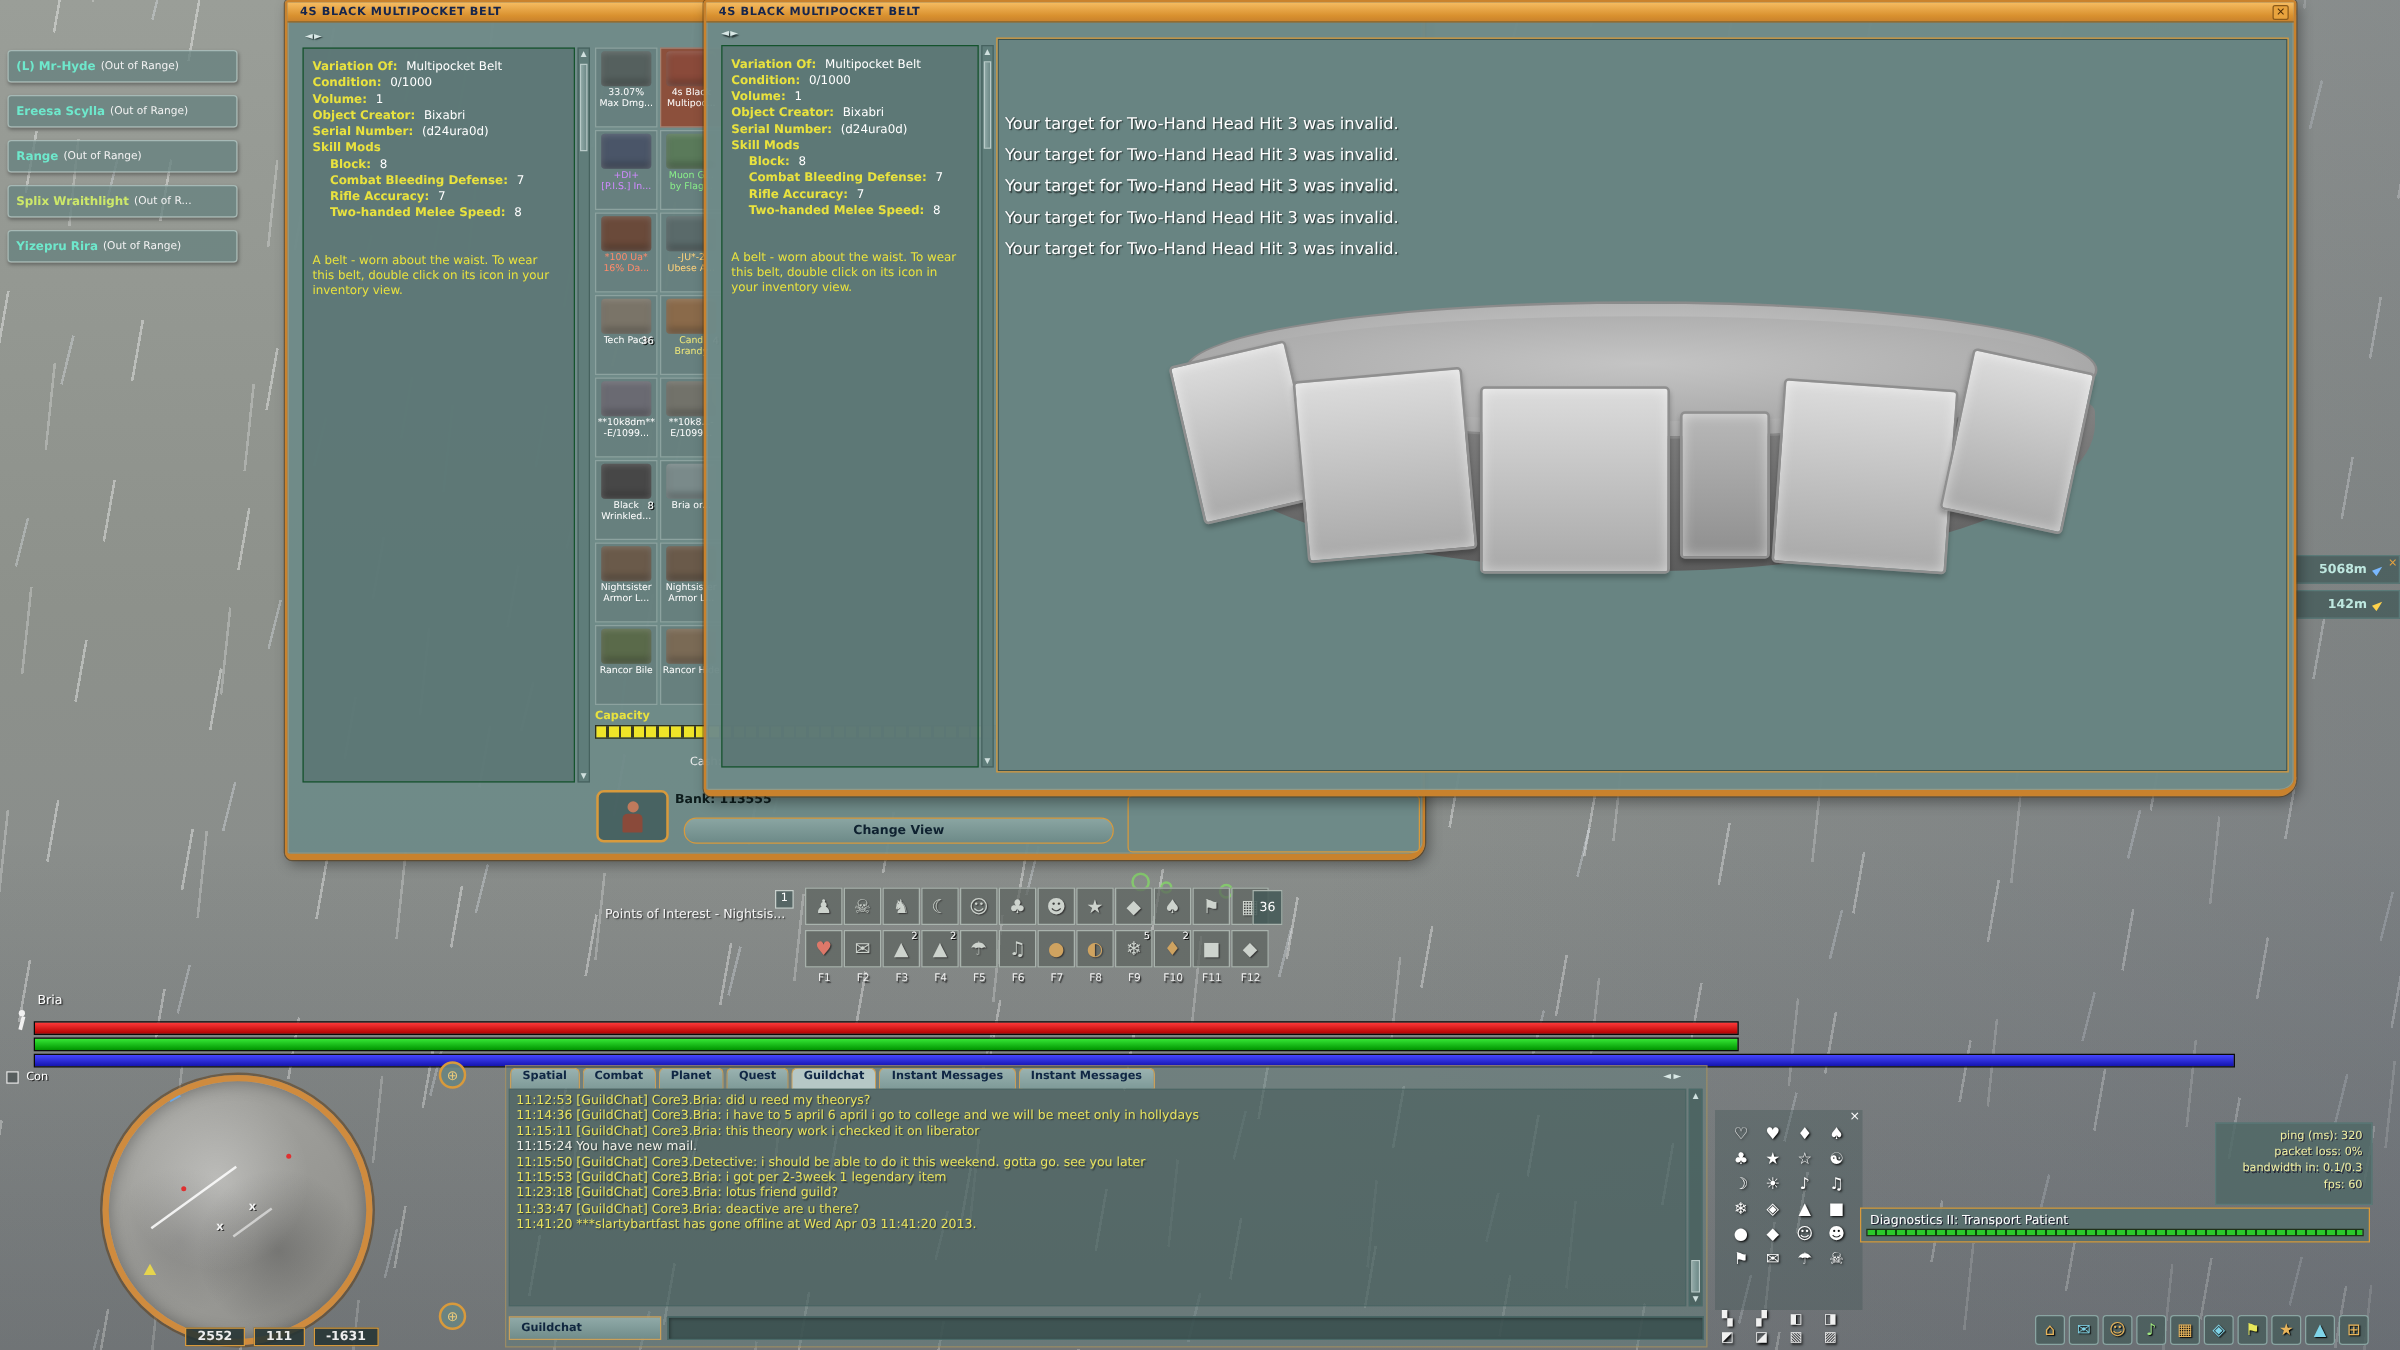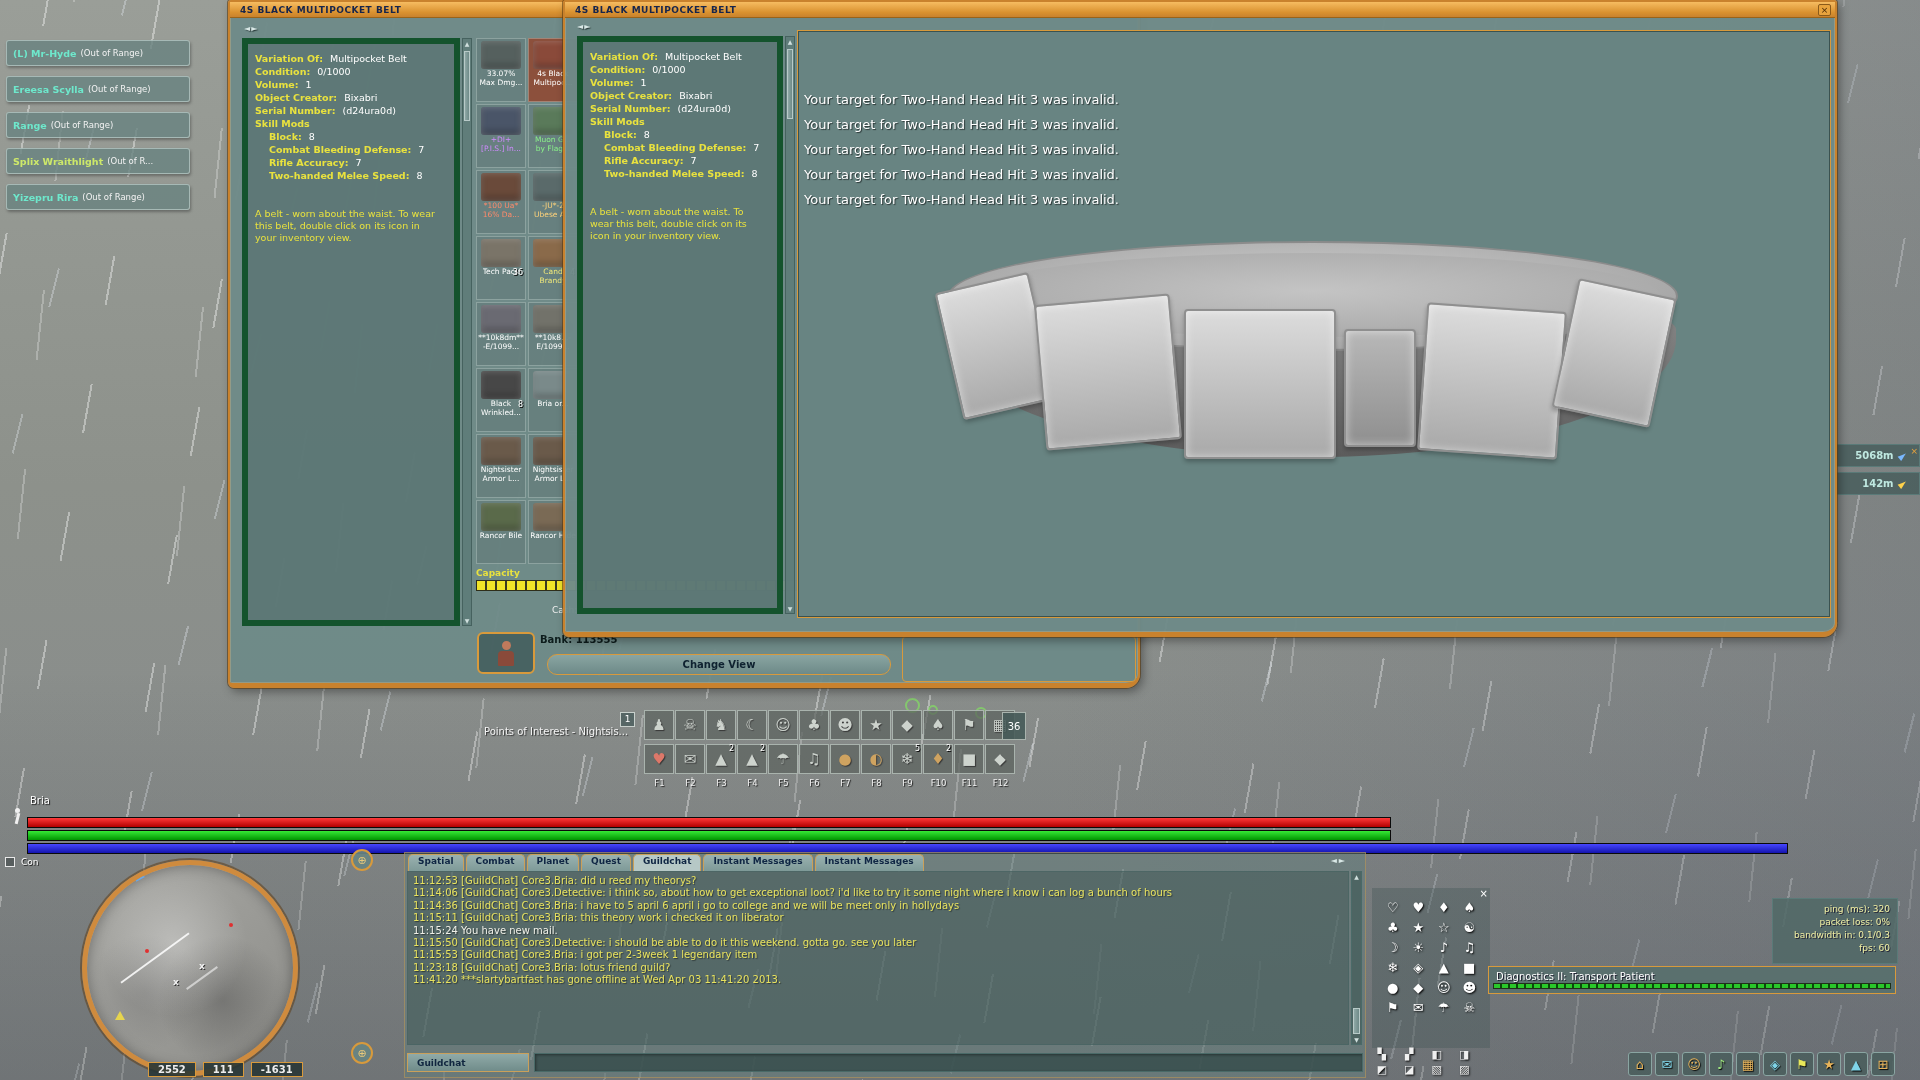--- a/index.html
+++ b/index.html
@@ -33,21 +33,21 @@
   .window { position:absolute; border:2px solid #c9822d; border-bottom-width:5px;
             background:rgba(110,138,136,.97); border-radius:3px 3px 14px 6px;
             box-shadow:0 0 0 1px rgba(90,58,16,.6), 3px 4px 10px rgba(0,0,0,.35),
                        inset 0 0 0 1px rgba(255,205,130,.25); }
   .titlebar { height:16px; background:linear-gradient(180deg,#f6bc61,#d9912f 70%,#c9822d);
               display:flex; align-items:center; padding:0 10px; border-bottom:1px solid #9a6318; }
   .titlebar .ttl { font-size:9px; font-weight:bold; color:#16254c; letter-spacing:.5px; }
   .navarr { position:absolute; font-size:8px; color:#d9e8e6; letter-spacing:1px; text-shadow:1px 1px 1px #2a3a3a; }
   .closebox { position:absolute; width:13px; height:12px; background:#e8a33d; border:1px solid #8a5a1a;
               color:#4a2a05; font-size:9px; line-height:10px; text-align:center; border-radius:2px; }
-  .panel { position:absolute; background:rgba(82,108,106,.6); border:6px solid #14532d; }
+  .panel { position:absolute; background:rgba(82,108,106,.6); border:1px solid #14532d; }
   .vscroll { position:absolute; width:10px; background:rgba(93,122,120,.85); border:1px solid #46625f; }
   .vscroll .sarr { display:block; font-size:6px; color:#d0e0de; text-align:center; line-height:9px; }
   .vscroll .sdn { position:absolute; bottom:0; width:100%; }
   .vscroll .thumb { position:absolute; left:1px; right:1px; top:12px; height:70px;
                     background:linear-gradient(90deg,#8fa8a6,#6e8a88); border:1px solid #b8cac8; }
 
   
   .stat-row { display:flex; font-size:9.5px; line-height:13px; white-space:nowrap; }
   .stat-row .sl { color:#e9e23e; font-weight:bold; margin-right:7px; }
   .stat-row .sv { color:#ffffff; }
@@ -479,34 +479,34 @@
 
         <div class="tab">Instant Messages</div>
 
         <div class="tab">Instant Messages</div>
       </div>
     <div class="tab-arrows"><span>◄</span><span>►</span></div>
     <div class="chattext">
 
         <div class="cline" style="color: rgb(232, 226, 94);">11:12:53 [GuildChat] Core3.Bria: did u reed my theorys?</div>
 
-        <div class="cline" style="color: rgb(232, 226, 94);">11:14:06 [GuildChat] Core3.Detective: i think so, about how to get exceptional loot? i'd like to try it some night where i know i can log a bunch of hours</div>
 
         <div class="cline" style="color: rgb(232, 226, 94);">11:14:36 [GuildChat] Core3.Bria: i have to 5 april 6 april i go to college and we will be meet only in hollydays</div>
 
         <div class="cline" style="color: rgb(232, 226, 94);">11:15:11 [GuildChat] Core3.Bria: this theory work i checked it on liberator</div>
 
         <div class="cline" style="color: rgb(240, 240, 232);">11:15:24 You have new mail.</div>
 
         <div class="cline" style="color: rgb(232, 226, 94);">11:15:50 [GuildChat] Core3.Detective: i should be able to do it this weekend. gotta go. see you later</div>
 
         <div class="cline" style="color: rgb(232, 226, 94);">11:15:53 [GuildChat] Core3.Bria: i got per 2-3week 1 legendary item</div>
 
         <div class="cline" style="color: rgb(232, 226, 94);">11:23:18 [GuildChat] Core3.Bria: lotus friend guild?</div>
 
+        <div class="cline" style="color: rgb(232, 226, 94);">11:33:47 [GuildChat] Core3.Bria: deactive are u there?</div>
 
         <div class="cline" style="color: rgb(232, 226, 94);">11:41:20 ***slartybartfast  has gone offline at Wed Apr 03 11:41:20 2013.</div>
       </div>
     <div class="chatscroll vscroll">
       <span class="sarr">▲</span>
       <div class="thumb"></div>
       <span class="sarr sdn">▼</span>
     </div>
     <div class="inputrow">
       <div class="inputlbl">Guildchat</div>

